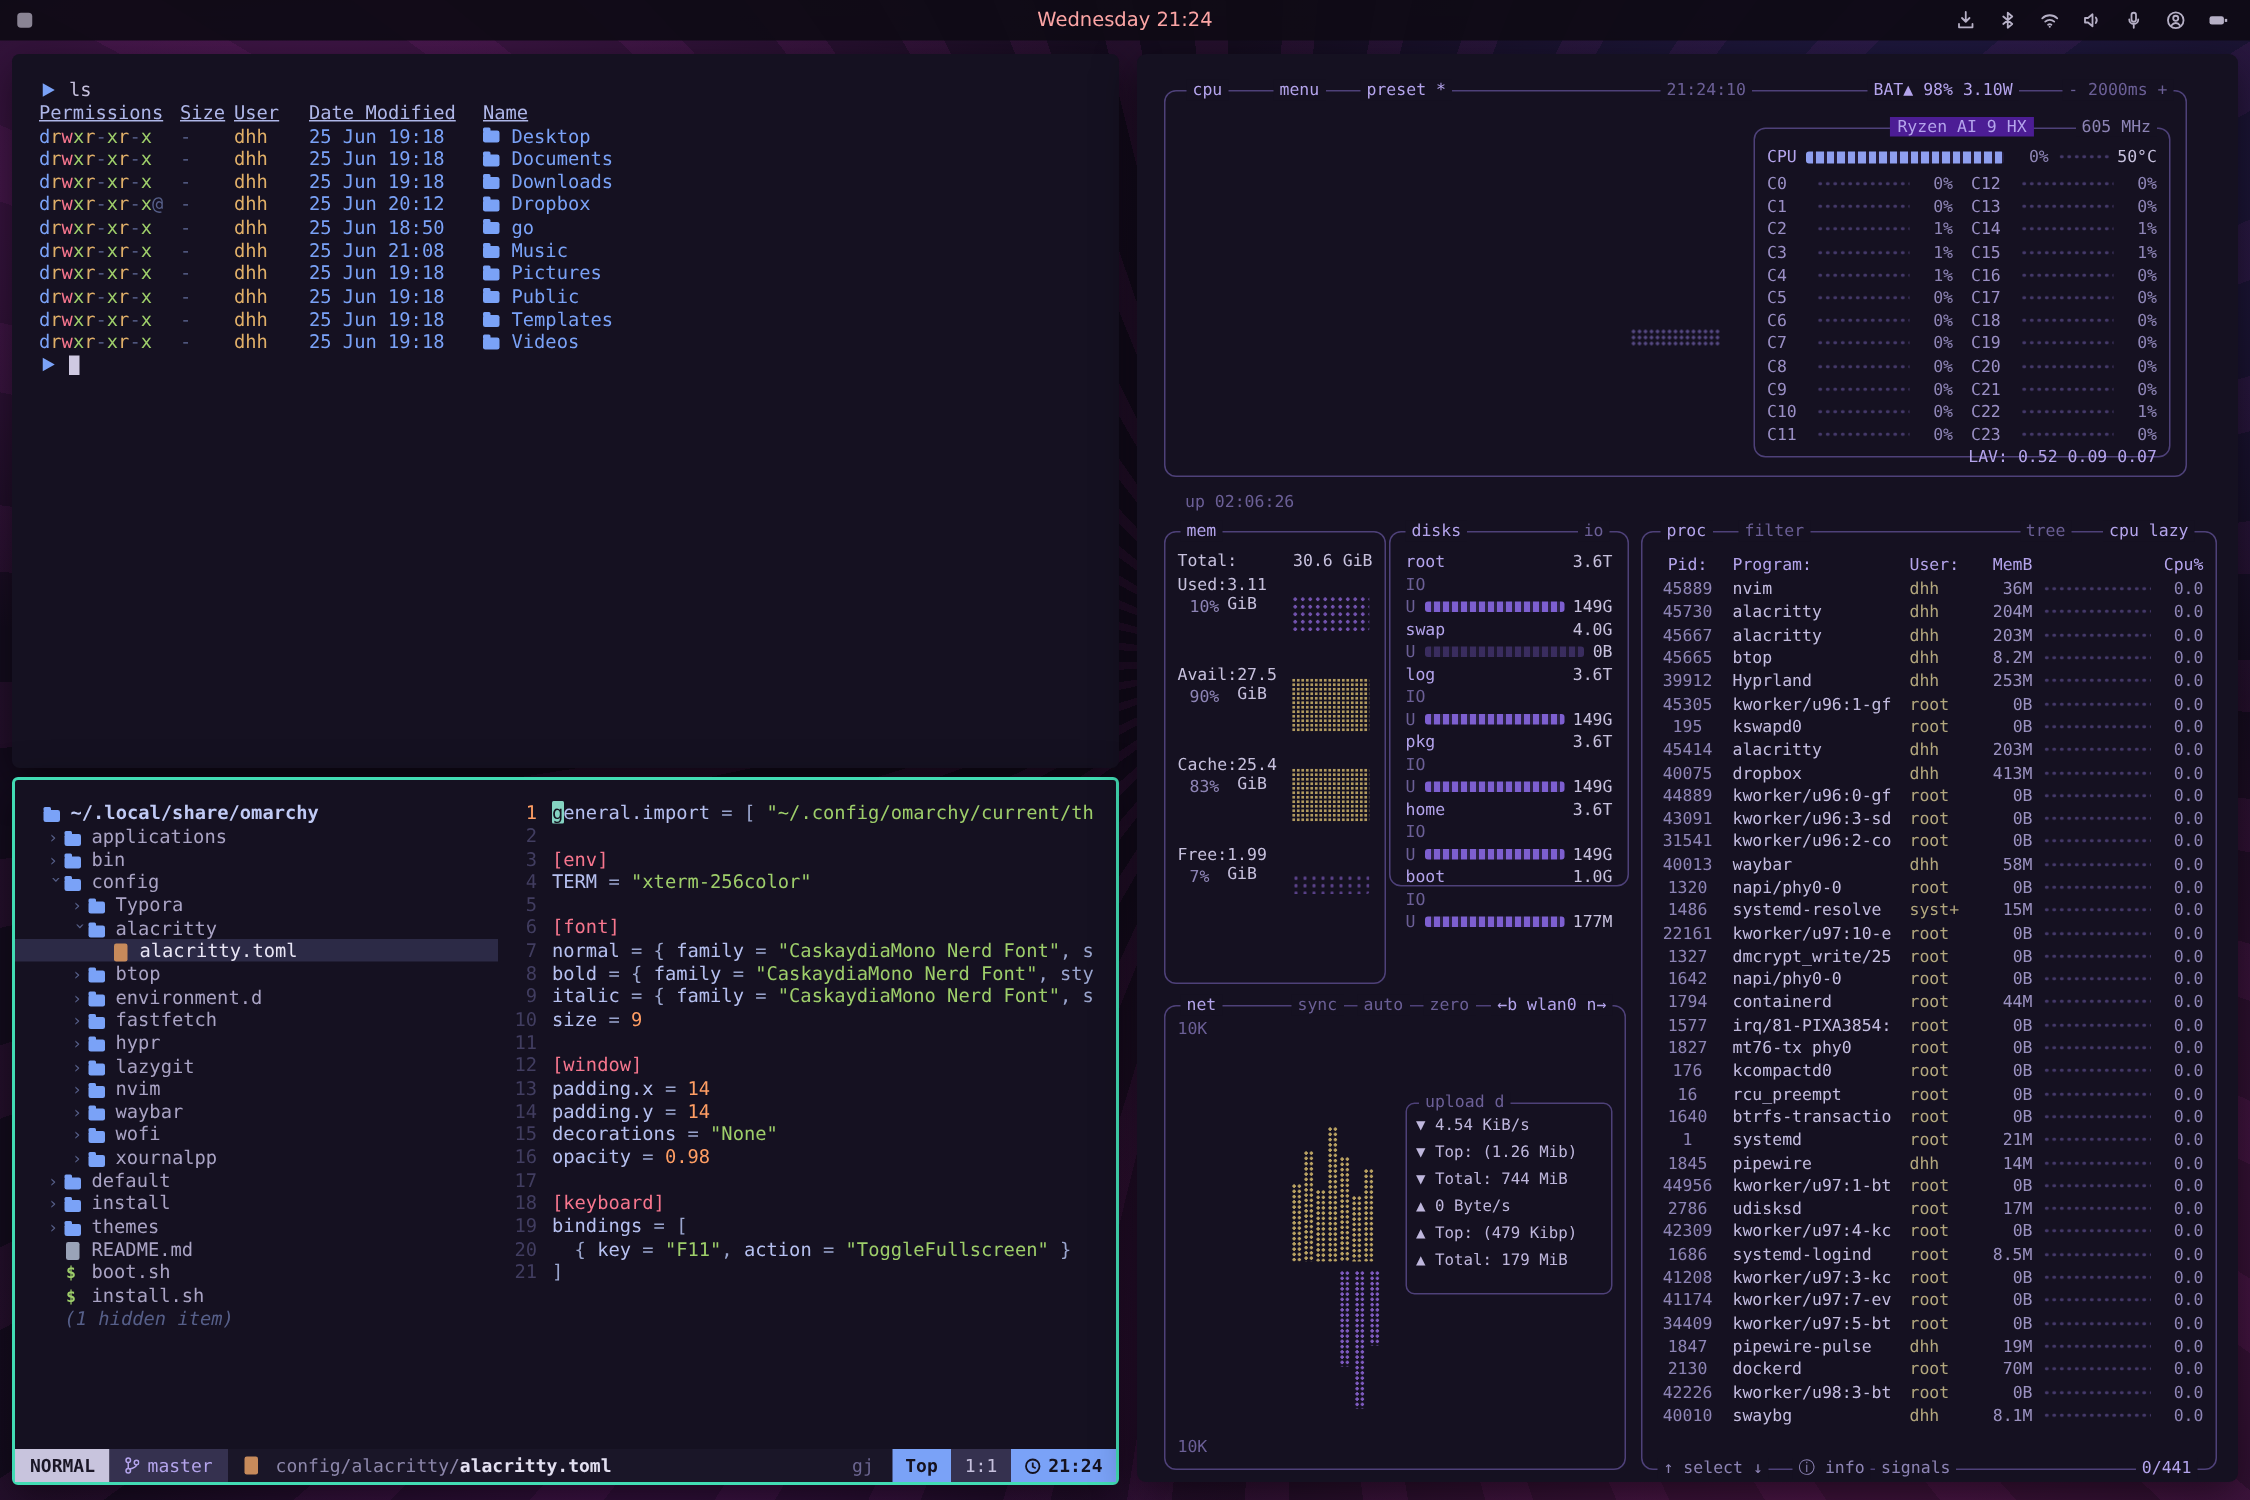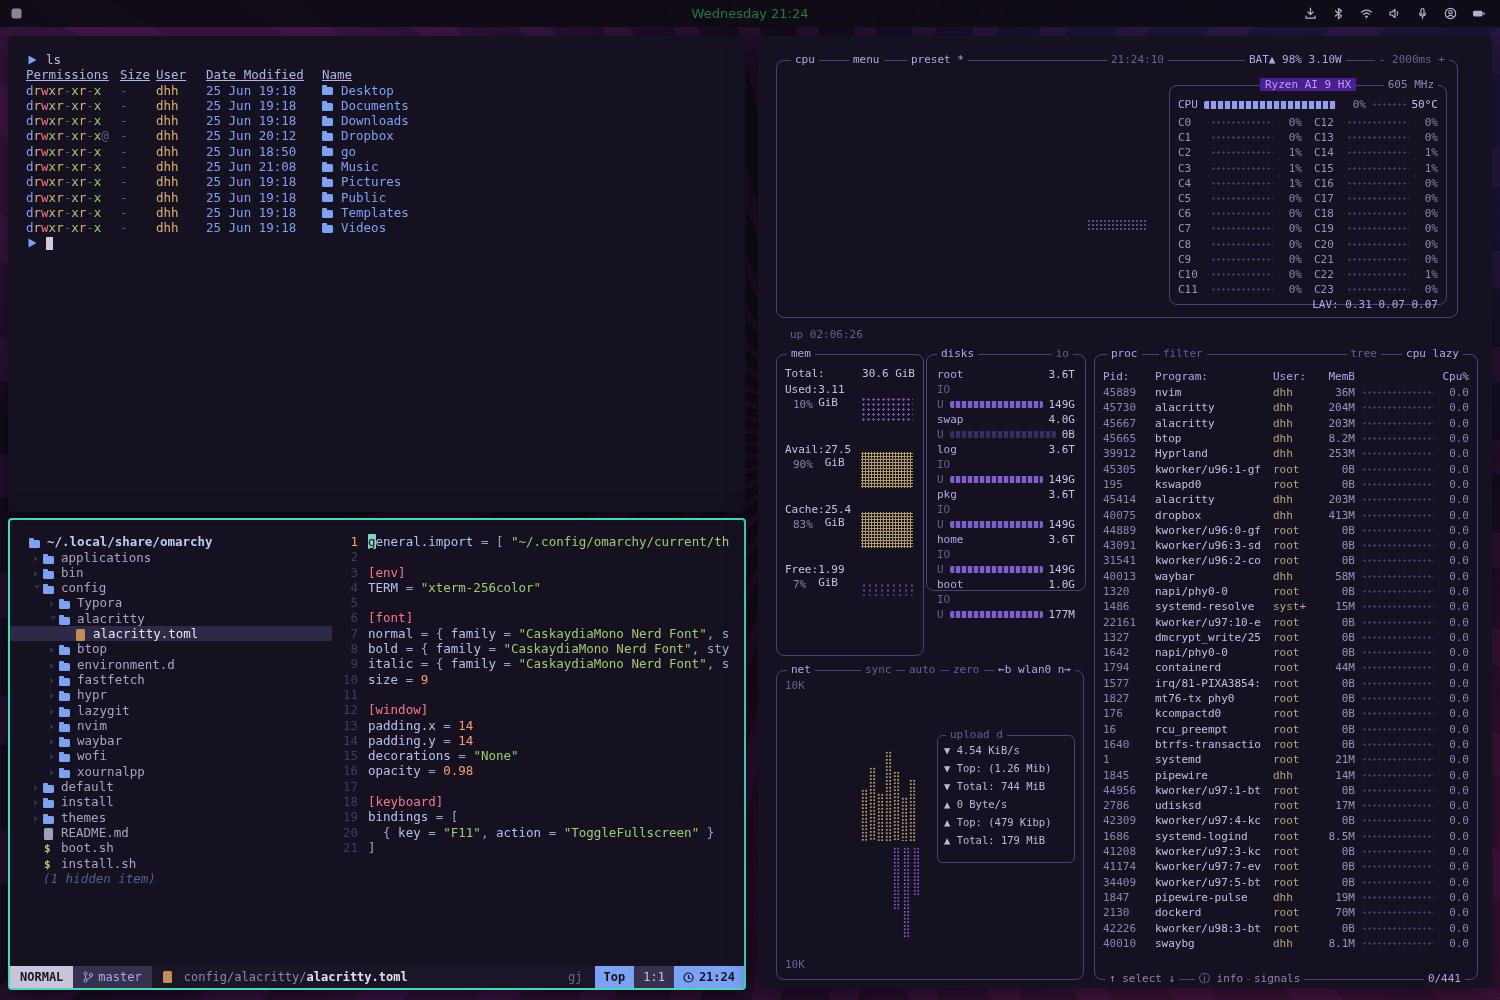--- a/index.html
+++ b/index.html
@@ -11,21 +11,21 @@
       radial-gradient(820px 600px at 86% 14%, rgba(62,62,165,.32), transparent 60%),
       radial-gradient(950px 720px at 82% 86%, rgba(196,40,152,.36), transparent 62%),
       radial-gradient(720px 520px at 28% 92%, rgba(140,28,150,.34), transparent 60%),
       repeating-conic-gradient(from 18deg at 56% 44%, rgba(235,62,215,.08) 0deg 3deg, rgba(20,10,30,0) 3deg 8deg),
       #140c1e;
   }
   
   .topbar{position:absolute;left:0;top:0;right:0;height:27px;background:rgba(15,11,21,.94);
     display:flex;align-items:center;z-index:5}
   .tb-left{margin-left:10px;display:flex;align-items:center}
-  .tb-center{position:absolute;left:50%;transform:translateX(-50%);color:#15803d;
+  .tb-center{position:absolute;left:50%;transform:translateX(-50%);color:#fca5a5;
     font-family:"DejaVu Sans",sans-serif;font-size:13px}
   .tb-right{margin-left:auto;display:flex;gap:15px;margin-right:14px;align-items:center}
   .tb-ic{display:flex;align-items:center}
   .tb-ic svg{stroke:#b6b0c6;fill:none;stroke-width:1.2;stroke-linecap:round;stroke-linejoin:round}
   
   .win{position:absolute;background:#151121;border-radius:5px;box-shadow:0 8px 28px rgba(0,0,0,.55)}
   
   .ls-win{left:8px;top:36px;width:738px;height:476px;padding:16px 18px;box-sizing:border-box;
     font-size:12.5px;line-height:15.3px;color:#c6c0dd}
   .lsline{display:flex;align-items:center;height:15.3px}
@@ -129,21 +129,21 @@
   .scale-top{position:absolute;left:8px;top:8px;color:#6b5f96}
   .scale-bottom{position:absolute;left:8px;bottom:8px;color:#6b5f96}
   .netcol{position:absolute;width:7px;background-image:radial-gradient(circle,rgba(205,179,106,.9) 1px,transparent 1.2px);background-size:3.5px 3.5px}
   .netcol.p{background-image:radial-gradient(circle,rgba(138,99,210,.9) 1px,transparent 1.2px)}
   .netstats{position:absolute;left:160px;top:64px;width:138px;height:128px;border:1px solid #4e4179;border-radius:6px;padding:8px 6px 0;box-sizing:border-box}
   .nsline{height:18px;color:#bfb7dd;white-space:nowrap;font-size:10.5px}
   .proc-box{left:336px;top:318px;width:384px;height:626px}
   .procbody{padding:12px 8px 0;overflow:hidden;height:calc(100% - 20px);box-sizing:border-box}
   .prow{display:flex;align-items:center;height:15.3px}
   .phead{color:#b4a4ec;height:18px}
-  .ppid{width:44px;text-align:left;padding-right:8px;color:#8d84b5;flex:none}
+  .ppid{width:44px;text-align:center;padding-right:8px;color:#8d84b5;flex:none}
   .phead .ppid,.phead .pprog,.phead .puser,.phead .pmem,.phead .pcpu{color:#b4a4ec}
   .pprog{width:118px;color:#c3bce0;overflow:hidden;white-space:pre;flex:none}
   .puser{width:44px;color:#b3a77d;flex:none}
   .pmem{width:38px;text-align:right;color:#9a91c0;flex:none}
   .pdots{flex:1;height:3px;margin:0 7px}
   .pcpu{width:28px;text-align:right;color:#8d84b5;flex:none}
 </style>
 </head>
 <body>
 
@@ -713,21 +713,21 @@
             <span class="cmeter dots"></span>
             <span class="cpct">1%</span>
           </div>
             <div class="corerow">
             <span class="cname">C23</span>
             <span class="cmeter dots"></span>
             <span class="cpct">0%</span>
           </div>
           </div>
       </div>
-      <div class="lavrow">LAV: 0.31 0.07 0.07</div>
+      <div class="lavrow">LAV: 0.52 0.09 0.07</div>
     </div>
   </div>
   <div class="uptime">up 02:06:26</div>
 
   <div class="bbox mem-box">
     <span class="btitle" style="left:10px">mem</span>
     <div class="membody">
       <div class="mtotal">
         <span>Total:</span>
           <span class="mv">30.6 GiB</span>

